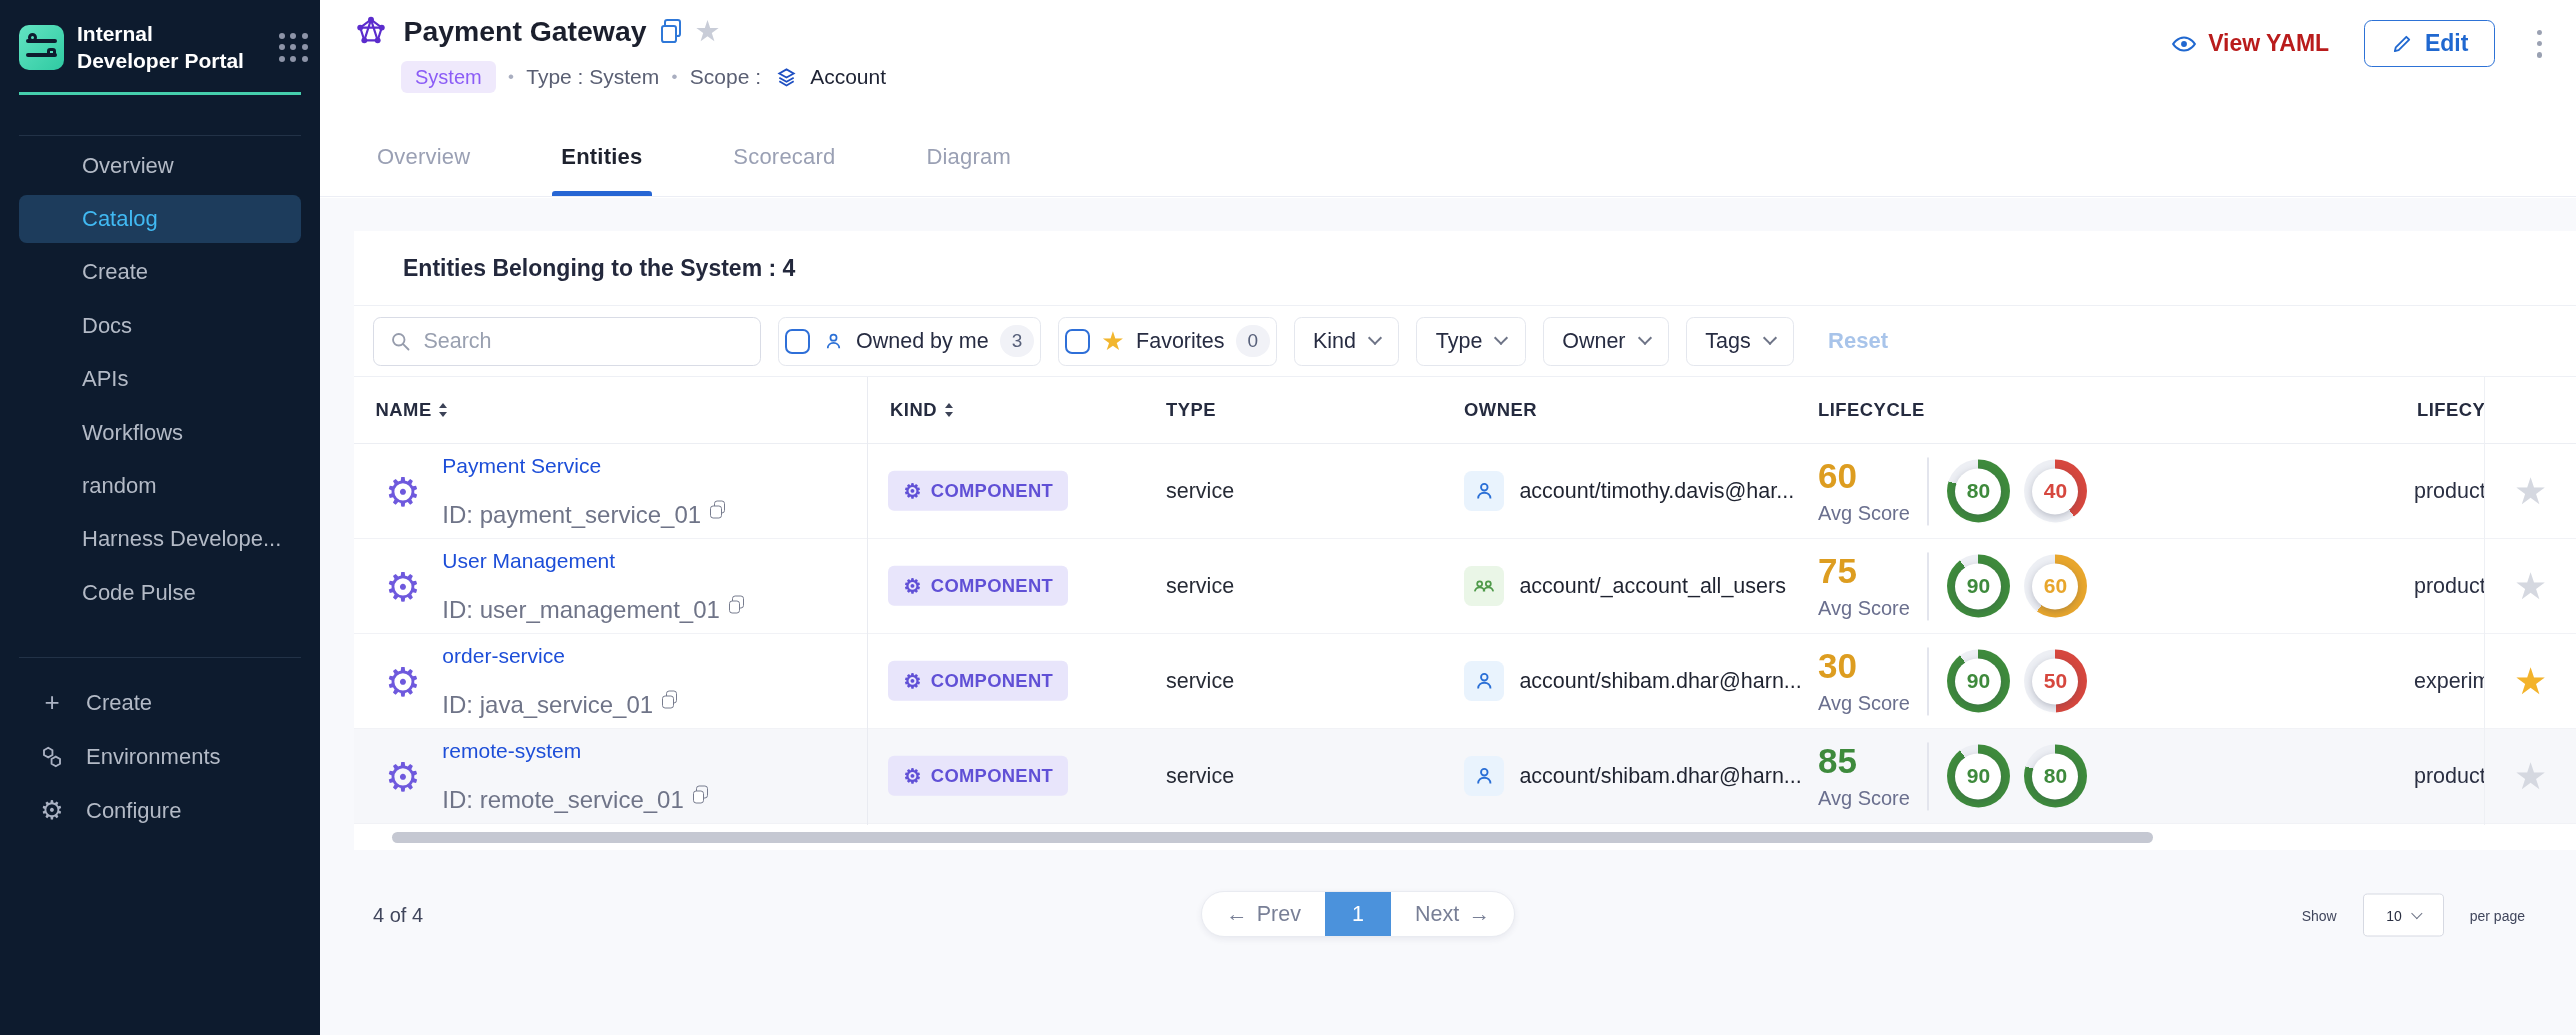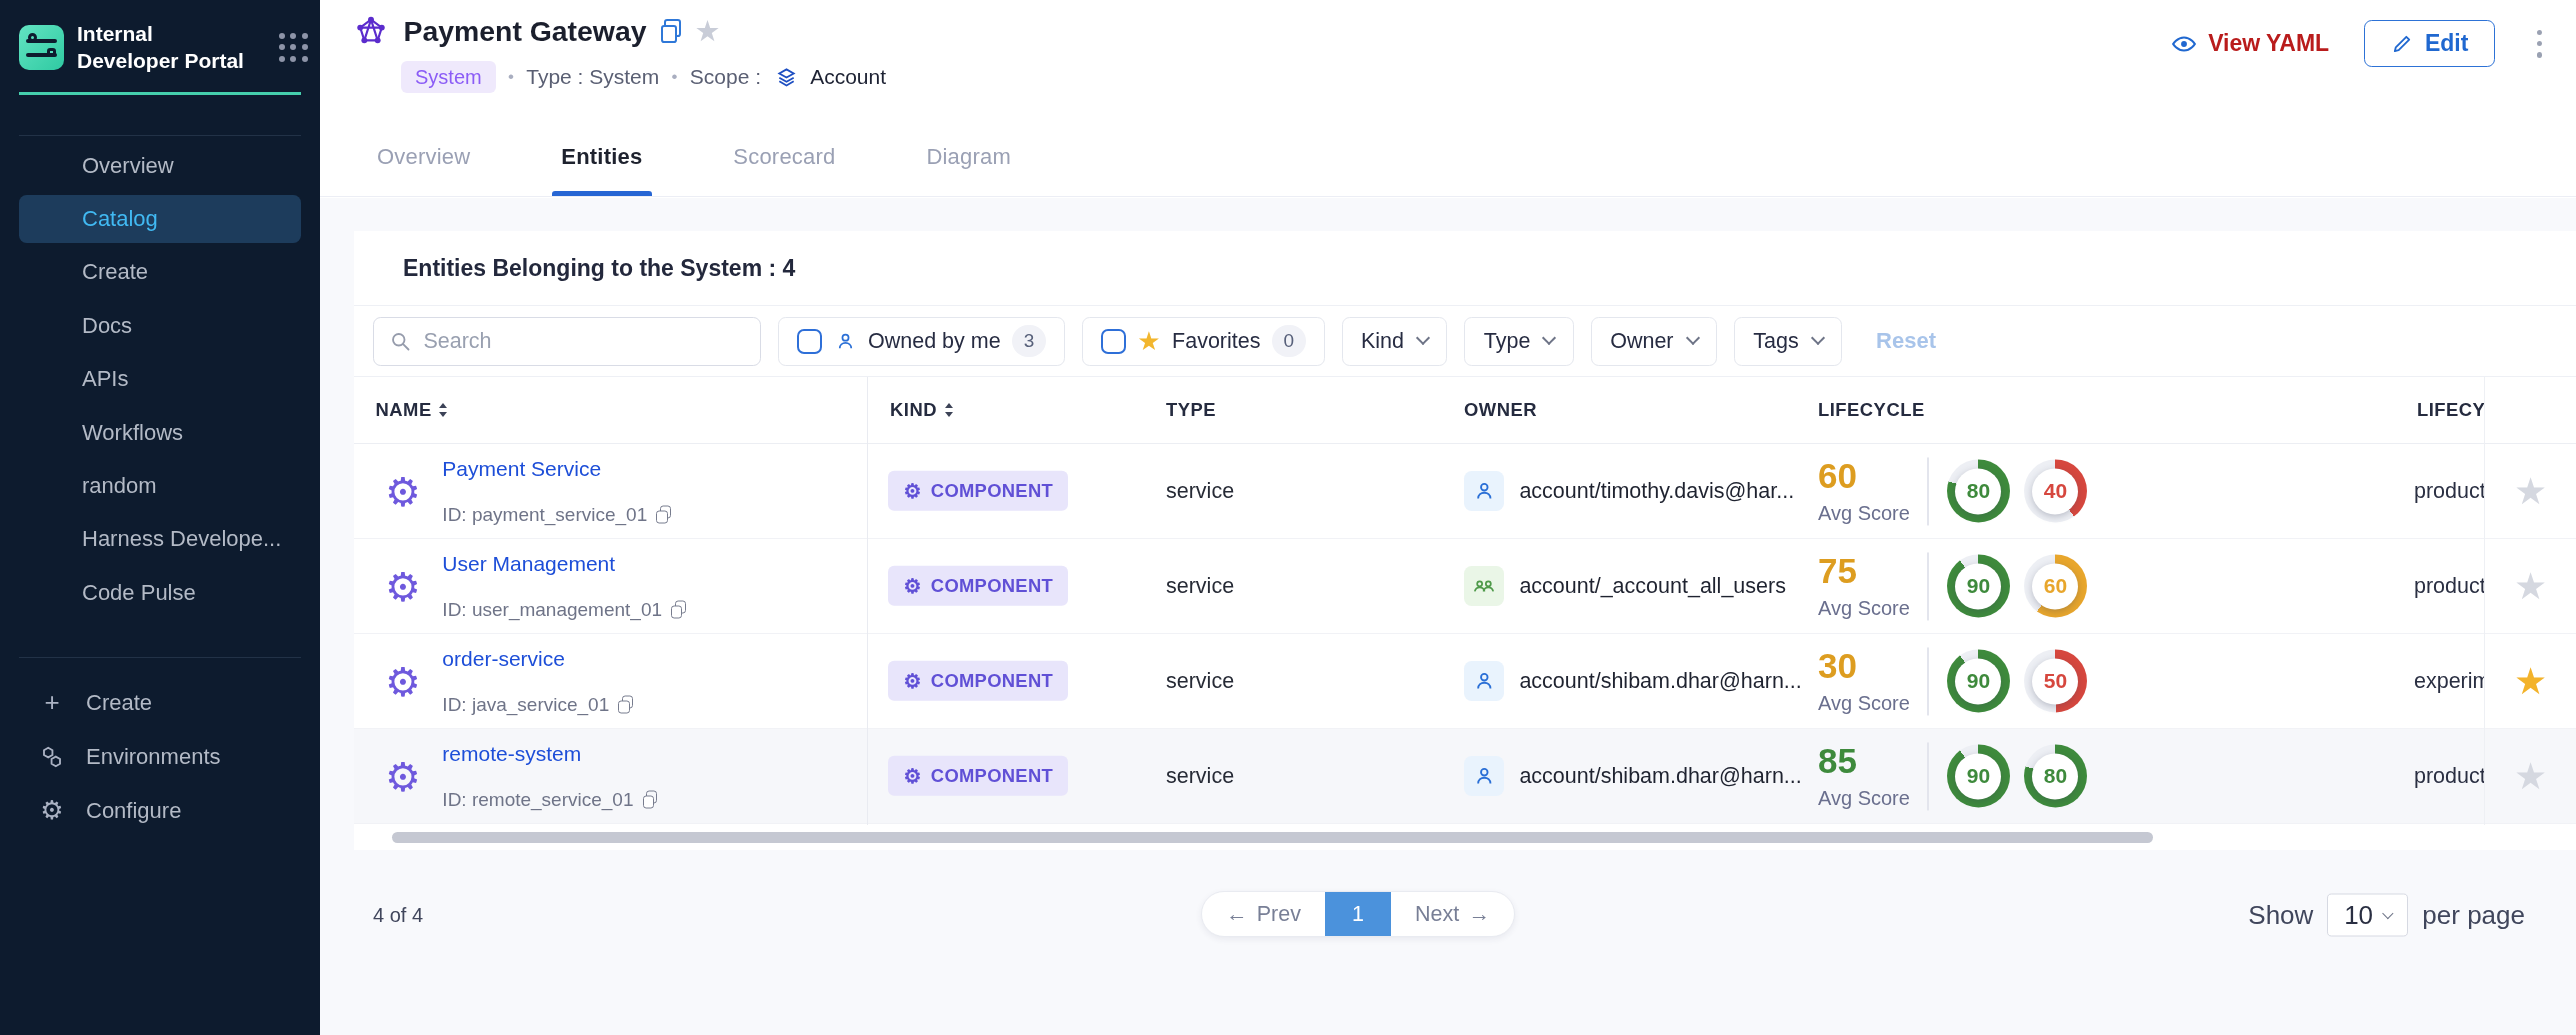--- a/index.html
+++ b/index.html
@@ -58,21 +58,21 @@
   .tab.active::after{content:"";position:absolute;left:-9.2px;right:-9.2px;bottom:0;height:5.4px;background:#2766d4;border-radius:3.1px 3.1px 0 0}
   
   .content{position:absolute;left:0;right:0;top:198px;bottom:0;background:#f8f9fc}
   .card{position:absolute;left:34px;top:33px;width:2222px;height:619px;background:#fff}
   .card-head{height:75px;display:flex;align-items:center;padding-left:49px;border-bottom:0.8px solid #eef0f5}
   .card-head h2{font-size:23px;font-weight:bold;color:#23283c}
   .filterbar{height:71px;display:flex;align-items:center;padding-left:19px;gap:17px;border-bottom:0.8px solid #eef0f5}
   .searchbox{width:388px;height:49px;border:0.8px solid #d9dce6;border-radius:7.7px;display:flex;align-items:center;padding:0 14px;gap:10.8px;background:#fff}
   .searchbox input{border:none;outline:none;font-size:21.5px;color:#3a4054;width:100%;font-family:"Liberation Sans",sans-serif}
   .searchbox input::placeholder{color:#99a0b0}
-  .chip{height:49px;background:#fff;border:0.8px solid #e4e7ee;border-radius:7.7px;display:flex;align-items:center;gap:11.5px;padding:0 18px;cursor:pointer}
+  .chip{height:49px;background:#fff;border:0.8px solid #e4e7ee;border-radius:7.7px;display:flex;align-items:center;gap:11.5px;padding:0 6px;cursor:pointer}
   .cb{width:25px;height:25px;border:2.3px solid #2e6fd8;border-radius:7px;background:#fff;flex:none}
   .chip-label{font-size:21.5px;color:#272c42}
   .chip-badge{background:#f1f2f7;border-radius:768px;padding:4.6px 11.5px;font-size:19px;color:#57607a}
   .chip-star{color:#f2b62e;font-size:26px;line-height:1}
   .chip-person{display:flex;color:#2a6fd6}
   .drop{height:49px;background:#fff;border:0.8px solid #e4e7ee;border-radius:7.7px;display:flex;align-items:center;gap:14px;padding:0 18.4px;font-size:21.5px;color:#272c42;cursor:pointer}
   .chv{width:10px;height:10px;border-right:2.3px solid #6e7487;border-bottom:2.3px solid #6e7487;transform:rotate(45deg);margin-top:-6.1px}
   .reset{margin-left:17px;font-size:22px;font-weight:bold;color:#a8c4ea;cursor:pointer}
   
   .tablezone{position:relative}
@@ -84,21 +84,21 @@
   .sort i{width:0;height:0;border-left:4.6px solid transparent;border-right:4.6px solid transparent}
   .sort .up{border-bottom:5.4px solid #3c4357}
   .sort .dn{border-top:5.4px solid #3c4357}
   .vdiv{position:absolute;left:513px;top:0;width:0.8px;height:448px;background:#e9ebf1}
   .trow{height:95px;position:relative;border-bottom:0.8px solid #f1f2f6;background:#fff}
   .trow.hl{background:#f6f7fa}
   .c{position:absolute;top:50%;transform:translateY(-50%)}
   .c-name{left:31px;display:flex;align-items:center;gap:21.5px}
   .gear-glyph{font-size:40px;color:#6e59dd;line-height:1}
   .ename{font-size:21px;font-weight:normal;color:#1d4ed8;cursor:pointer;text-decoration:none;display:block}
-  .eid{margin-top:23px;display:flex;align-items:center;gap:9.2px;font-size:19px;color:#6f7488}
+  .eid{margin-top:23px;display:flex;gap:9.2px;font-size:24px;color:#6f7488}
   .eid .copy{width:14.6px;height:17.7px}
   .eid .copy::before,.eid .copy::after{width:9.2px;height:10.8px;border-width:1.7px}
   .c-kind{left:534px}
   .kind-pill{display:inline-flex;align-items:center;gap:9.2px;background:#e8e5fb;border-radius:6.1px;padding:9.2px 15.4px;color:#6050d6;font-size:18.4px;font-weight:bold;letter-spacing:0.3px}
   .kind-gear{font-size:20px;line-height:1}
   .c-type{left:812px;font-size:21.5px;color:#272b36}
   .c-owner{left:1110px;display:flex;align-items:center;gap:15.4px}
   .owner-ic{width:40px;height:40px;border-radius:7.7px;display:flex;align-items:center;justify-content:center;flex:none}
   .owner-ic.user{background:#e9f3fd;color:#2a6fd6}
   .owner-ic.group{background:#eaf6e7;color:#4f9a4a}
@@ -119,21 +119,21 @@
   .row-star{font-size:37px;line-height:1}
   .row-star.off{color:#d5d8e0}
   .row-star.on{color:#f3b32b}
   .hthumb{position:absolute;left:38px;bottom:7px;width:1761px;height:10.8px;border-radius:5.4px;background:#c5c8d2;cursor:pointer}
   
   .footer{position:absolute;left:34px;right:0;top:690px;height:54px}
   .count{position:absolute;left:19px;top:50%;transform:translateY(-50%);font-size:20px;color:#40465c}
   .pager{position:absolute;left:847px;top:3.1px;width:314px;height:46px;background:#fff;border:0.8px solid #e9ebf1;border-radius:23px;box-shadow:0 2.3px 6.1px rgba(45,55,90,.08);display:flex;align-items:center;overflow:hidden}
   .pg-btn{flex:1;display:flex;align-items:center;justify-content:center;gap:9.2px;font-size:21.5px;color:#787f96;cursor:pointer;height:100%}
   .pg-page{width:66px;height:100%;background:#4b92dc;color:#fff;font-size:21.5px;display:flex;align-items:center;justify-content:center;cursor:pointer}
-  .show-group{position:absolute;right:51px;top:50%;transform:translateY(-50%);display:flex;align-items:center;gap:14px;font-size:26px;color:#40465c}
+  .show-group{position:absolute;right:51px;top:50%;transform:translateY(-50%);display:flex;align-items:center;gap:26px;font-size:14px;color:#40465c}
   .pp-select{width:81px;height:43px;border:0.8px solid #d6d9e2;border-radius:4.6px;display:flex;align-items:center;justify-content:center;gap:10.8px;background:#fff;cursor:pointer;color:#2a2f42}
   .pp-select .chv{width:7.7px;height:7.7px;border-width:0 1.9px 1.9px 0;border-style:solid;border-color:#6e7487;margin-top:-3.1px}
 </style>
 </head>
 <body>
 
 <div>
 
   <aside class="sidebar">
     <div class="brand-row">

